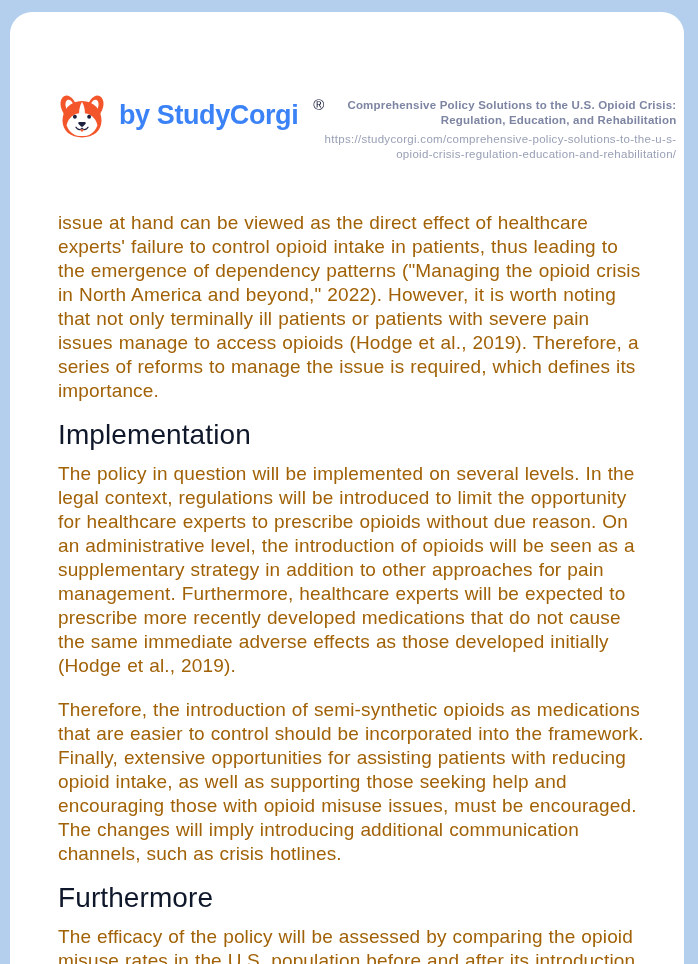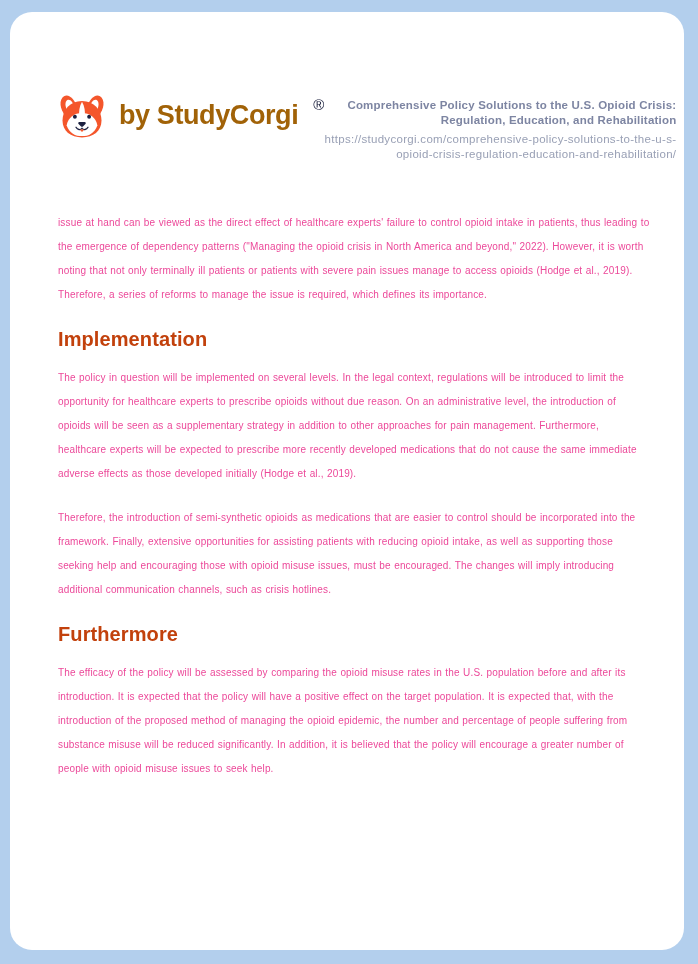--- a/index.html
+++ b/index.html
@@ -33,21 +33,21 @@
     display: flex;
     align-items: center;
     gap: 13px;
     cursor: pointer;
     flex: 0 0 auto;
   }
   .brand-logo { width: 48px; height: 52px; display: block; }
   .brand-text {
     font-size: 27px;
     font-weight: 800;
-    color: #a16207;
+    color: #3b82f6;
     letter-spacing: -0.4px;
     white-space: nowrap;
   }
   .brand-reg {
     font-size: 15px;
     font-weight: 400;
     color: #161b39;
     align-self: flex-start;
     margin-top: 6px;
     margin-left: 2px;
@@ -73,32 +73,32 @@
     font-weight: 400;
     color: #99a0b5;
     letter-spacing: 0.3px;
     text-decoration: none;
     word-break: break-all;
     cursor: pointer;
   }
   
   .doc-body { margin-top: 50px; width: 592px; }
   .doc-body p {
-    font-size: 10px;
+    font-size: 19px;
     line-height: 24px;
-    color: #ec4899;
+    color: #a16207;
     letter-spacing: 0.15px;
     word-spacing: 0.5px;
     margin: 0 0 20px 0;
   }
   .doc-body h2 {
-    font-size: 20px;
+    font-size: 28px;
     line-height: 24px;
-    font-weight: 700;
-    color: #c2410c;
+    font-weight: 400;
+    color: #0f172a;
     letter-spacing: 0.1px;
     margin: 4px 0 15px 0;
   }
 </style>
 </head>
 <body>
 
 <div class="page">
   <div class="card">
 

